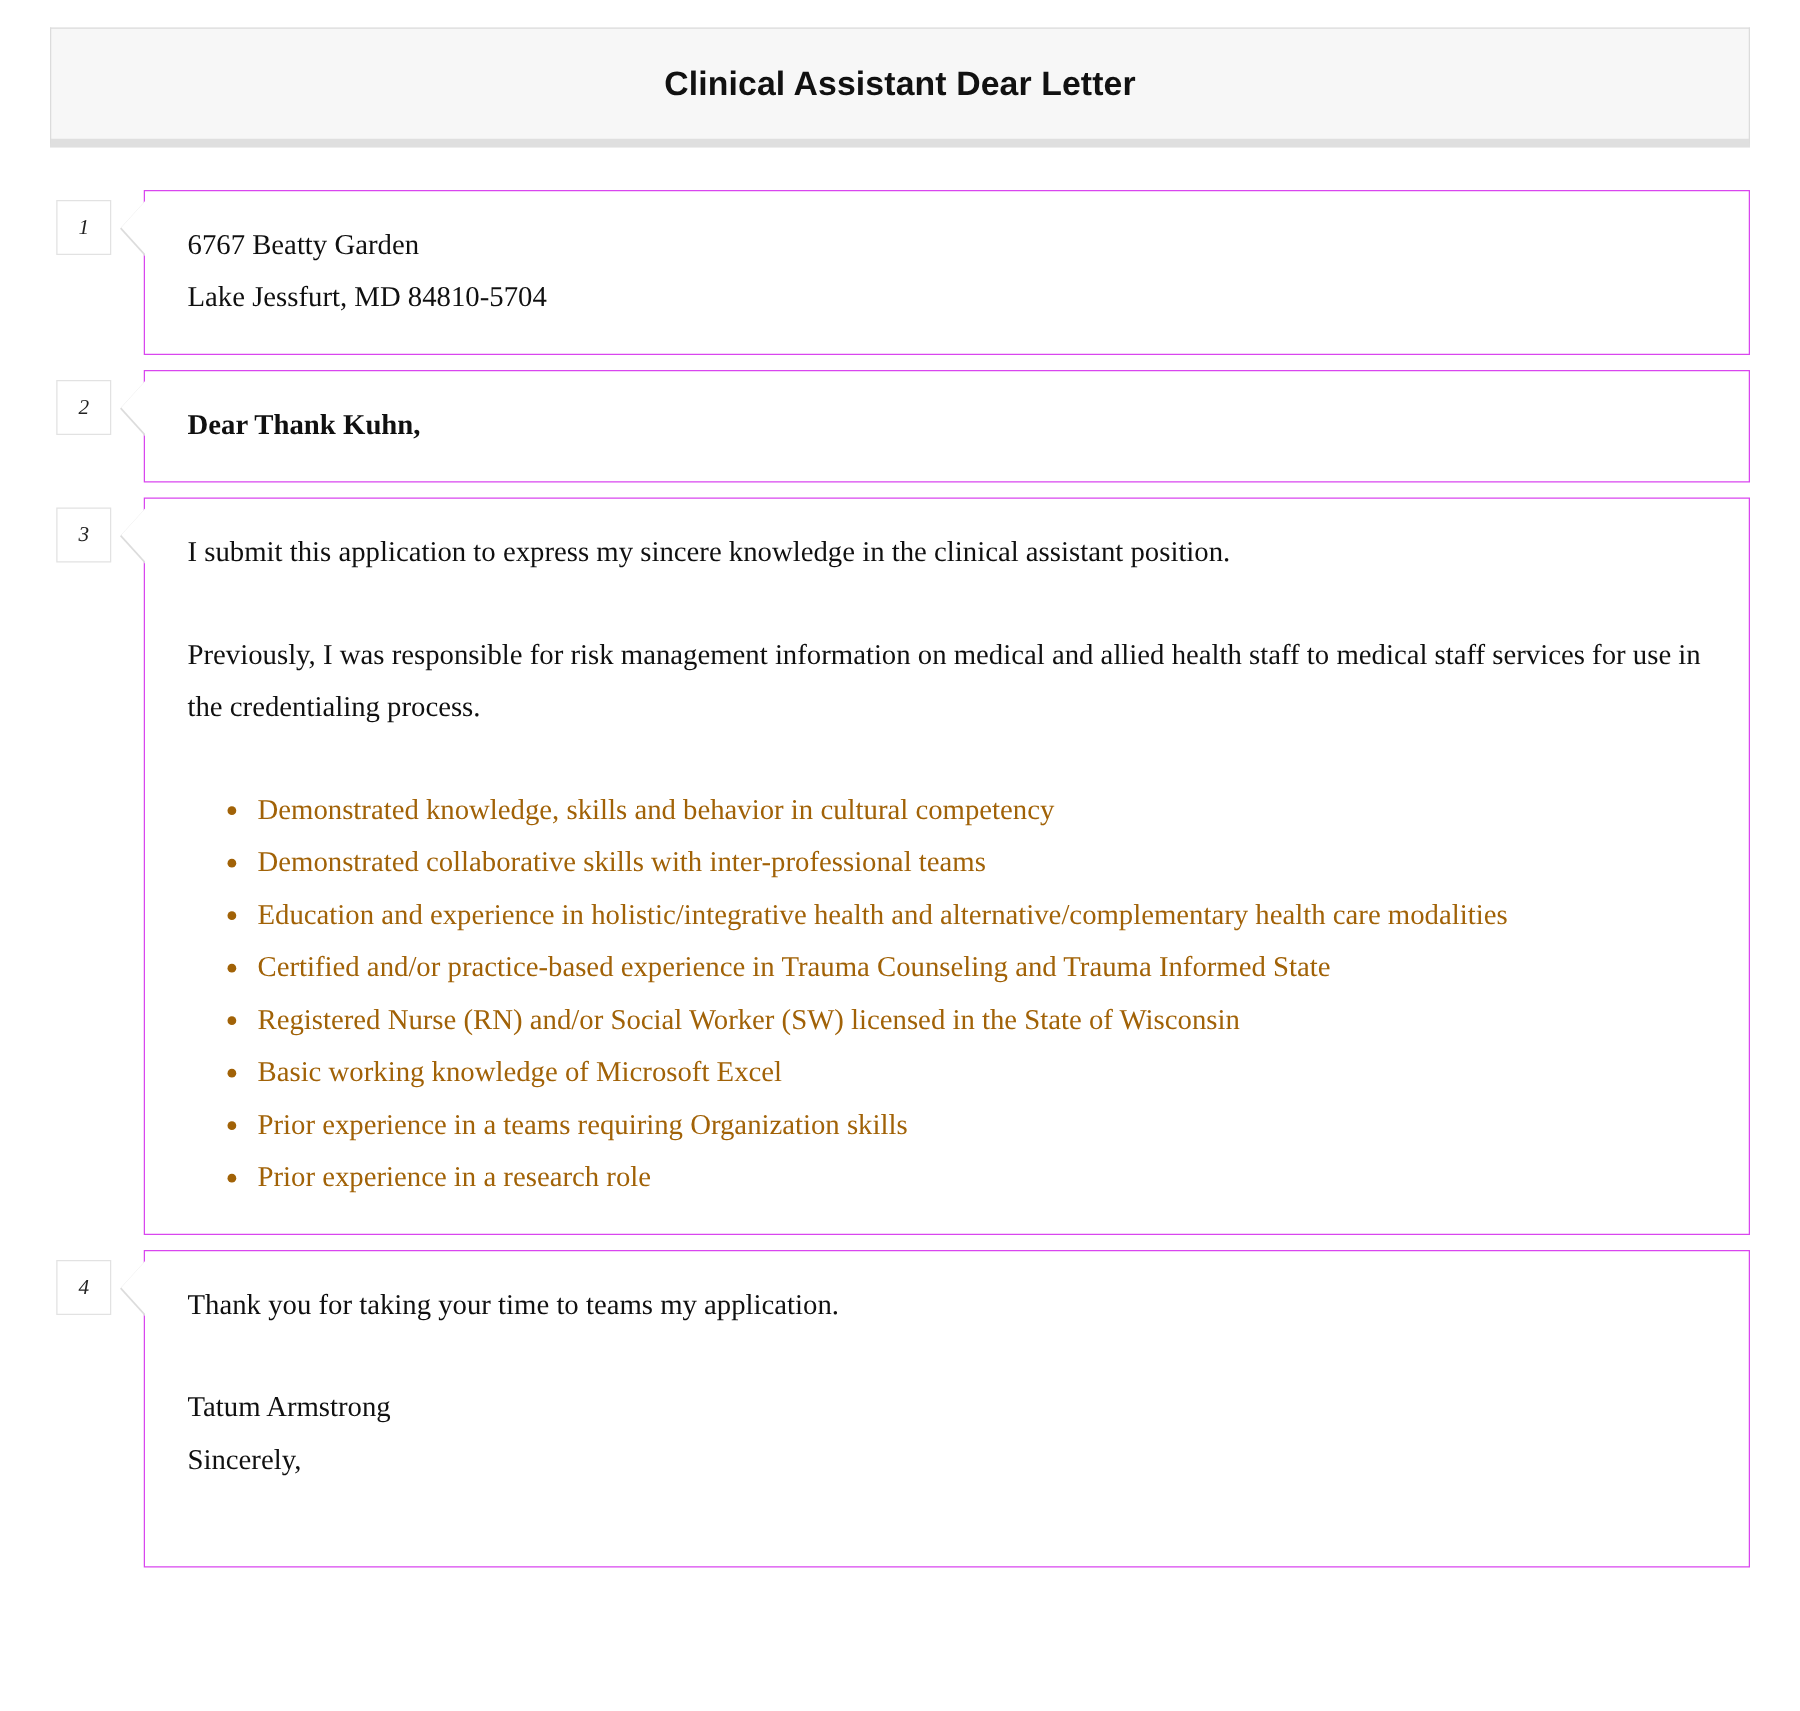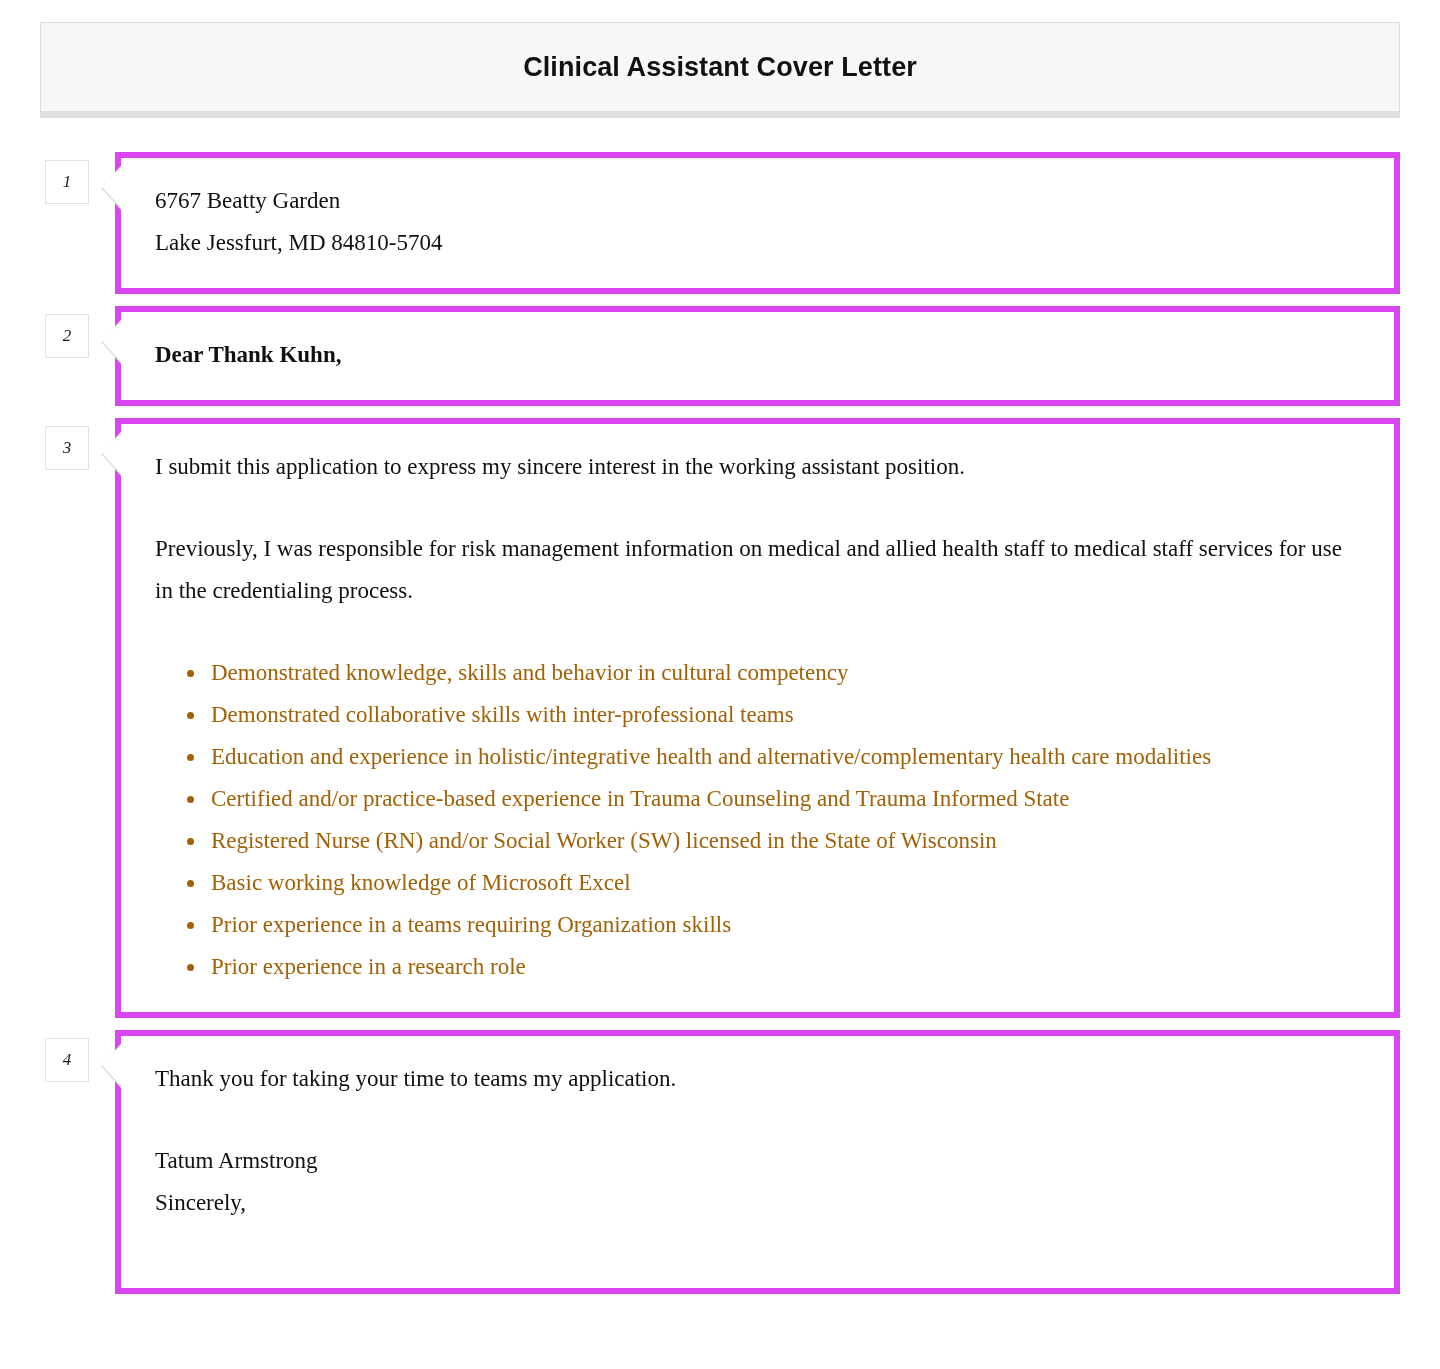--- a/index.html
+++ b/index.html
@@ -67,21 +67,21 @@
     font-family: "Liberation Serif", "DejaVu Serif", serif;
     font-style: italic;
     font-size: 17px;
     color: #222222;
     z-index: 3;
   }
 
   .bubble {
     position: relative;
     margin-left: 75px;
-    border: 6px solid #d946ef;
+    border: 1px solid #d946ef;
     background: #ffffff;
     padding: 22px 30px 24px 34px;
   }
 
   
   .bubble::before,
   .bubble::after {
     content: "";
     position: absolute;
     left: -20px;
@@ -128,21 +128,21 @@
     color: #a16207;
     padding-left: 4px;
   }
 </style>
 </head>
 <body>
 
 <div class="page">
 
   <div class="doc-header">
-    <h1>Clinical Assistant Cover Letter</h1>
+    <h1>Clinical Assistant Dear Letter</h1>
   </div>
 
   <div class="sections">
 
     <div class="section">
       <div class="badge">1</div>
       <div class="bubble">
         <div class="line">6767 Beatty Garden</div>
         <div class="line">Lake Jessfurt, MD 84810-5704</div>
       </div>
@@ -151,21 +151,21 @@
     <div class="section">
       <div class="badge">2</div>
       <div class="bubble">
         <div class="line bold">Dear Thank Kuhn,</div>
       </div>
     </div>
 
     <div class="section">
       <div class="badge">3</div>
       <div class="bubble">
-        <p class="para">I submit this application to express my sincere interest in the working assistant position.</p>
+        <p class="para">I submit this application to express my sincere knowledge in the clinical assistant position.</p>
         <p class="para">Previously, I was responsible for risk management information on medical and allied health staff to medical staff services for use in the credentialing process.</p>
         <ul class="reqs">
           <li>Demonstrated knowledge, skills and behavior in cultural competency</li>
           <li>Demonstrated collaborative skills with inter-professional teams</li>
           <li>Education and experience in holistic/integrative health and alternative/complementary health care modalities</li>
           <li>Certified and/or practice-based experience in Trauma Counseling and Trauma Informed State</li>
           <li>Registered Nurse (RN) and/or Social Worker (SW) licensed in the State of Wisconsin</li>
           <li>Basic working knowledge of Microsoft Excel</li>
           <li>Prior experience in a teams requiring Organization skills</li>
           <li>Prior experience in a research role</li>

